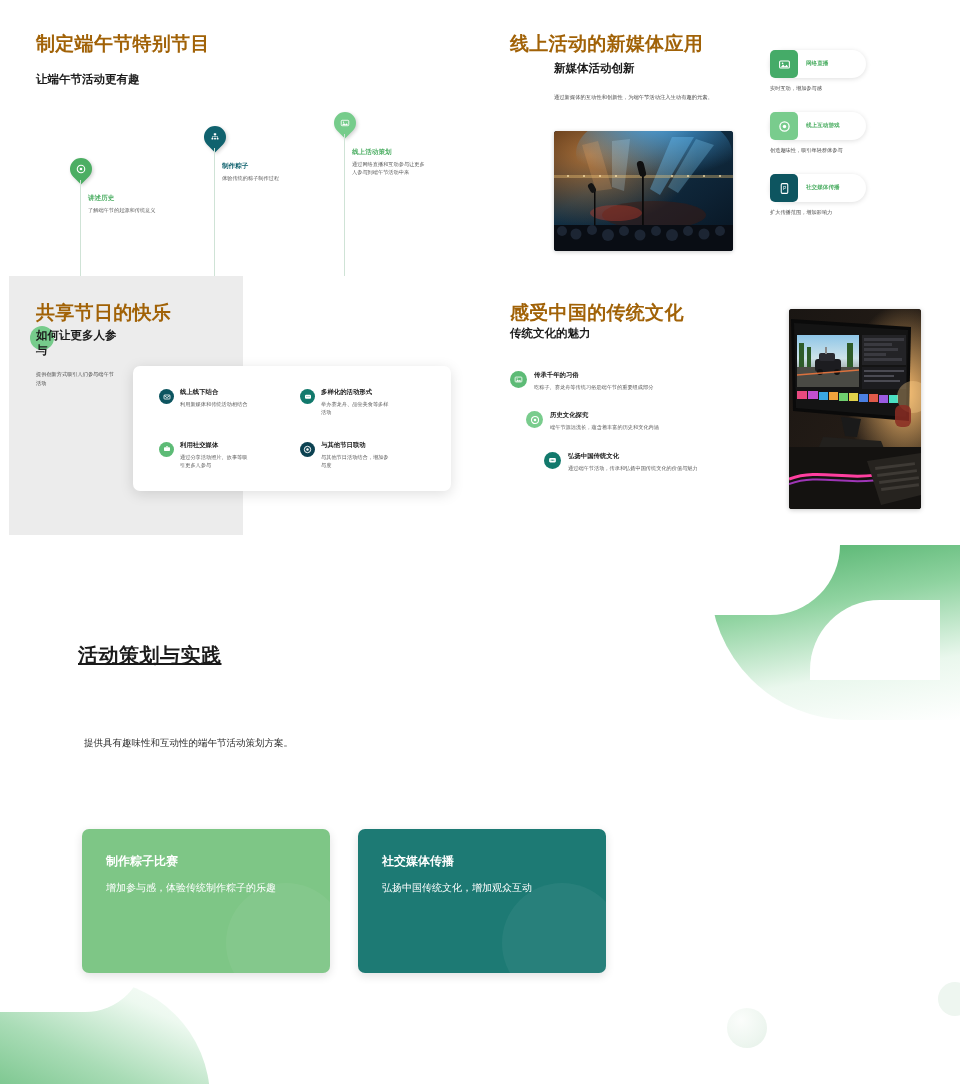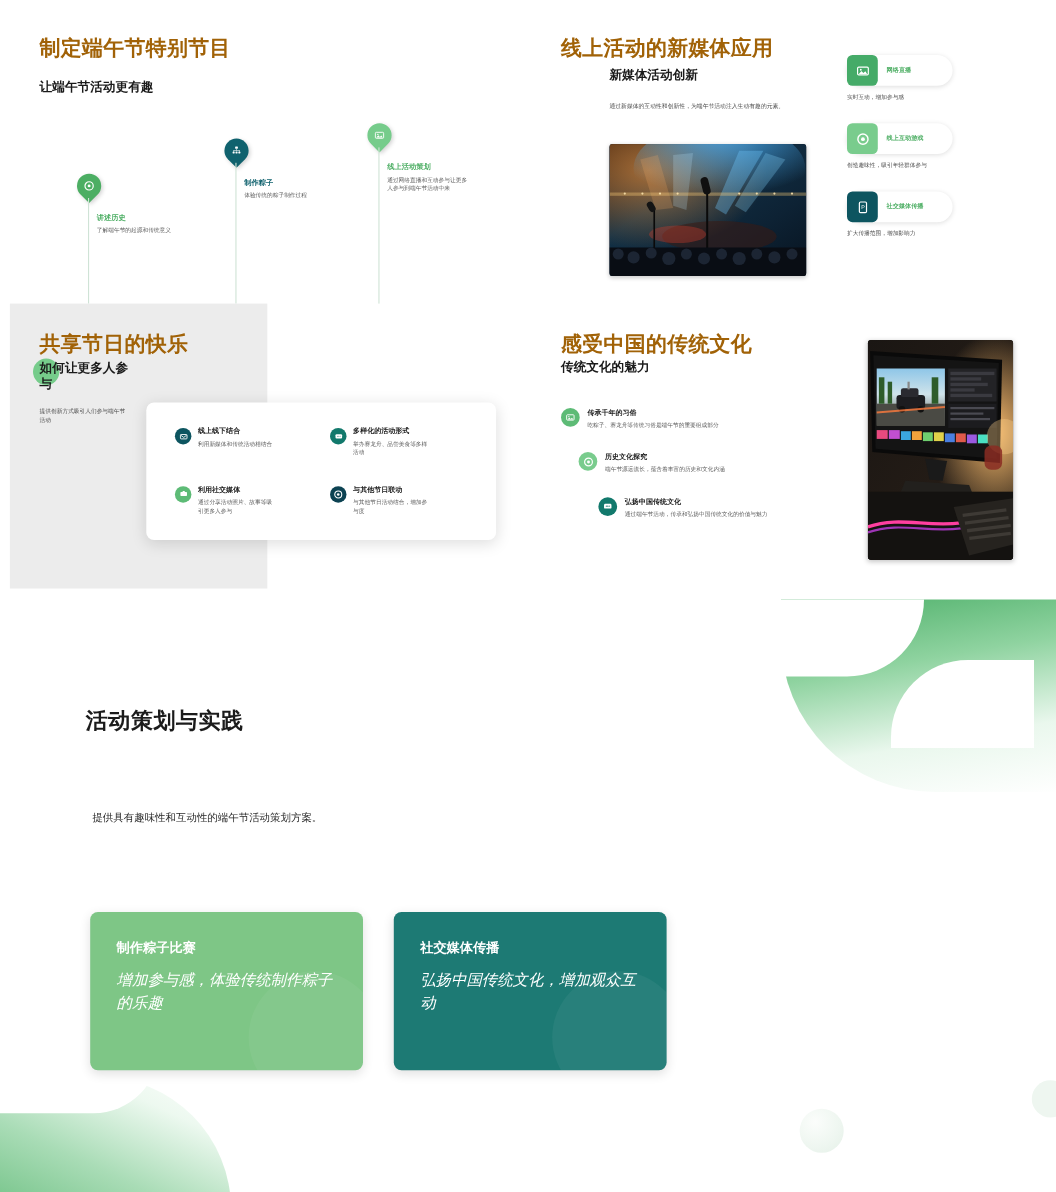--- a/index.html
+++ b/index.html
@@ -140,31 +140,31 @@
   .cul-d { font-size: 5.2px; line-height: 1.6; color: #5a5a5a; width: 175px; }
   .monitor {
     position: absolute; left: 291px; top: 33px; width: 132px; height: 200px;
     border-radius: 3px; overflow: hidden; box-shadow: 0 1px 5px rgba(0,0,0,.22);
     background: #12100f;
   }
 
   
   #sec-hero { position: absolute; left: 0; top: 545px; width: 960px; height: 539px; z-index: 3; }
   .hero-title { position: absolute; left: 62px; top: 37px; font-size: 31px; font-weight: bold; letter-spacing: .5px; }
-  .hero-sub { position: absolute; left: 78px; top: 97px; font-size: 20px; font-weight: bold; letter-spacing: .5px; }
+  .hero-sub { position: absolute; left: 78px; top: 97px; font-size: 20px; font-weight: bold; letter-spacing: .5px; text-decoration: underline; }
   .hero-lead { position: absolute; left: 84px; top: 192px; font-size: 9.5px; color: #2b2b2b; }
 
   .cards { position: absolute; left: 82px; top: 284px; display: flex; gap: 28px; }
   .card {
     width: 248px; height: 144px; border-radius: 7px; padding: 24px 24px 0 24px;
     color: #ffffff; position: relative; overflow: hidden;
     box-shadow: 0 3px 10px rgba(0,0,0,.12);
   }
   .card-h { font-size: 12px; font-weight: bold; margin-bottom: 10px; }
-  .card-d { font-size: 14px; line-height: 1.5; font-style: italic; }
+  .card-d { font-size: 10px; line-height: 1.5; }
   .card .wm {
     position: absolute; right: -16px; bottom: -30px; width: 120px; height: 120px;
     border-radius: 50%; background: rgba(255,255,255,.05);
   }
 </style>
 </head>
 <body>
 
 <div class="page">
 

